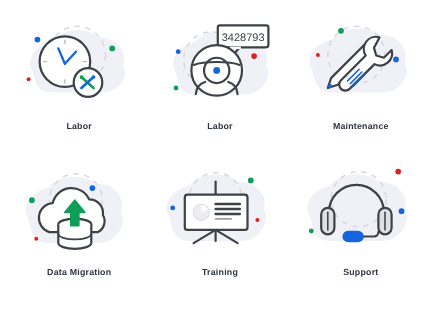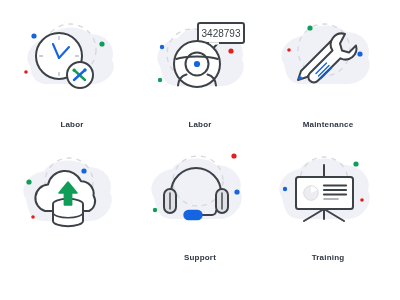--- a/index.html
+++ b/index.html
@@ -24,21 +24,21 @@
     align-items:center;
     justify-content:flex-start;
   }
   .art{
     position:relative;
     width:120px;height:95px;
     display:block;
   }
   .art svg{position:absolute;left:0;top:0;width:120px;height:95px;}
   .label{
-    margin-top:11px;
+    margin-top:1px;
     font-size:8px;
     font-weight:bold;
     letter-spacing:.2px;
     color:#2f3640;
     text-align:center;
     white-space:nowrap;
   }
 </style>
 </head>
 <body>
@@ -155,48 +155,21 @@
         <g>
           <path d="M56 35 L65 46 L59.6 46 L59.6 58 L52.4 58 L52.4 46 L47 46 Z" fill="#0f9d58" stroke="#0f9d58" stroke-width="1.6" stroke-linejoin="round"></path>
         </g>
         <g>
           <circle cx="72" cy="24" r="2.6" fill="#1565e0"></circle>
           <circle cx="17" cy="35" r="2.6" fill="#0f9d58"></circle>
           <circle cx="21" cy="70" r="1.8" fill="#e02020"></circle>
         </g>
       </svg>
     </div>
-  </div>
-
-  <div class="cell">
-    <div class="art">
-      <svg viewBox="0 0 120 95" xmlns="http://www.w3.org/2000/svg">
-        <g>
-          <path d="M14 50 C6 38 18 24 32 22 C40 10 64 8 76 18 C94 18 104 32 100 44 C106 54 96 72 80 72 L32 72 C18 72 16 60 14 50 Z" fill="#f0f1f7"></path>
-        </g>
-        <circle cx="58" cy="34" r="25" fill="none" stroke="#d6d8de" stroke-width="1.3" stroke-dasharray="5 5"></circle>
-        <path d="M31 56 L31 46 a25 25 0 0 1 50 0 L81 56" fill="none" stroke="#3c4247" stroke-width="2" stroke-linecap="round"></path>
-        <g>
-          <rect x="24" y="42" width="12" height="24" rx="6" fill="#dfe1e6" stroke="#3c4247" stroke-width="2"></rect>
-          <line x1="30" y1="46" x2="30" y2="62" stroke="#3c4247" stroke-width="1.4" stroke-linecap="round"></line>
-        </g>
-        <g>
-          <rect x="76" y="42" width="12" height="24" rx="6" fill="#dfe1e6" stroke="#3c4247" stroke-width="2"></rect>
-          <line x1="82" y1="46" x2="82" y2="62" stroke="#3c4247" stroke-width="1.4" stroke-linecap="round"></line>
-        </g>
-        <path d="M76 64 a4 4 0 0 1 -4 4 L61 68" fill="none" stroke="#3c4247" stroke-width="2" stroke-linecap="round"></path>
-        <rect x="44" y="63.5" width="18" height="9" rx="4.5" fill="#1565e0" stroke="#1565e0" stroke-width="1.4"></rect>
-        <g>
-          <circle cx="94" cy="9" r="2.6" fill="#e02020"></circle>
-          <circle cx="97" cy="45" r="2.6" fill="#1565e0"></circle>
-          <circle cx="15" cy="63" r="2.2" fill="#0f9d58"></circle>
-        </g>
-      </svg>
-    </div>
-    <div class="label">Support</div>
+    <div class="label">Data Migration</div>
   </div>
 
   <div class="cell">
     <div class="art">
       <svg viewBox="0 0 120 95" xmlns="http://www.w3.org/2000/svg">
         <g>
           <path d="M14 50 C6 38 18 24 32 22 C40 10 64 8 76 18 C94 18 104 32 100 44 C106 54 96 72 80 72 L32 72 C18 72 16 60 14 50 Z" fill="#f0f1f7"></path>
         </g>
         <circle cx="56" cy="34" r="24" fill="none" stroke="#d6d8de" stroke-width="1.3" stroke-dasharray="5 5"></circle>
         <g stroke="#3c4247" stroke-width="2" stroke-linecap="round" fill="none">
@@ -220,13 +193,41 @@
         <g>
           <circle cx="88" cy="17" r="2.6" fill="#0f9d58"></circle>
           <circle cx="17" cy="42" r="2.2" fill="#1565e0"></circle>
           <circle cx="94" cy="53" r="1.8" fill="#e02020"></circle>
         </g>
       </svg>
     </div>
     <div class="label">Training</div>
   </div>
 
+  <div class="cell">
+    <div class="art">
+      <svg viewBox="0 0 120 95" xmlns="http://www.w3.org/2000/svg">
+        <g>
+          <path d="M14 50 C6 38 18 24 32 22 C40 10 64 8 76 18 C94 18 104 32 100 44 C106 54 96 72 80 72 L32 72 C18 72 16 60 14 50 Z" fill="#f0f1f7"></path>
+        </g>
+        <circle cx="58" cy="34" r="25" fill="none" stroke="#d6d8de" stroke-width="1.3" stroke-dasharray="5 5"></circle>
+        <path d="M31 56 L31 46 a25 25 0 0 1 50 0 L81 56" fill="none" stroke="#3c4247" stroke-width="2" stroke-linecap="round"></path>
+        <g>
+          <rect x="24" y="42" width="12" height="24" rx="6" fill="#dfe1e6" stroke="#3c4247" stroke-width="2"></rect>
+          <line x1="30" y1="46" x2="30" y2="62" stroke="#3c4247" stroke-width="1.4" stroke-linecap="round"></line>
+        </g>
+        <g>
+          <rect x="76" y="42" width="12" height="24" rx="6" fill="#dfe1e6" stroke="#3c4247" stroke-width="2"></rect>
+          <line x1="82" y1="46" x2="82" y2="62" stroke="#3c4247" stroke-width="1.4" stroke-linecap="round"></line>
+        </g>
+        <path d="M76 64 a4 4 0 0 1 -4 4 L61 68" fill="none" stroke="#3c4247" stroke-width="2" stroke-linecap="round"></path>
+        <rect x="44" y="63.5" width="18" height="9" rx="4.5" fill="#1565e0" stroke="#1565e0" stroke-width="1.4"></rect>
+        <g>
+          <circle cx="94" cy="9" r="2.6" fill="#e02020"></circle>
+          <circle cx="97" cy="45" r="2.6" fill="#1565e0"></circle>
+          <circle cx="15" cy="63" r="2.2" fill="#0f9d58"></circle>
+        </g>
+      </svg>
+    </div>
+    <div class="label">Support</div>
+  </div>
+
 </div>
 
 </body></html>

